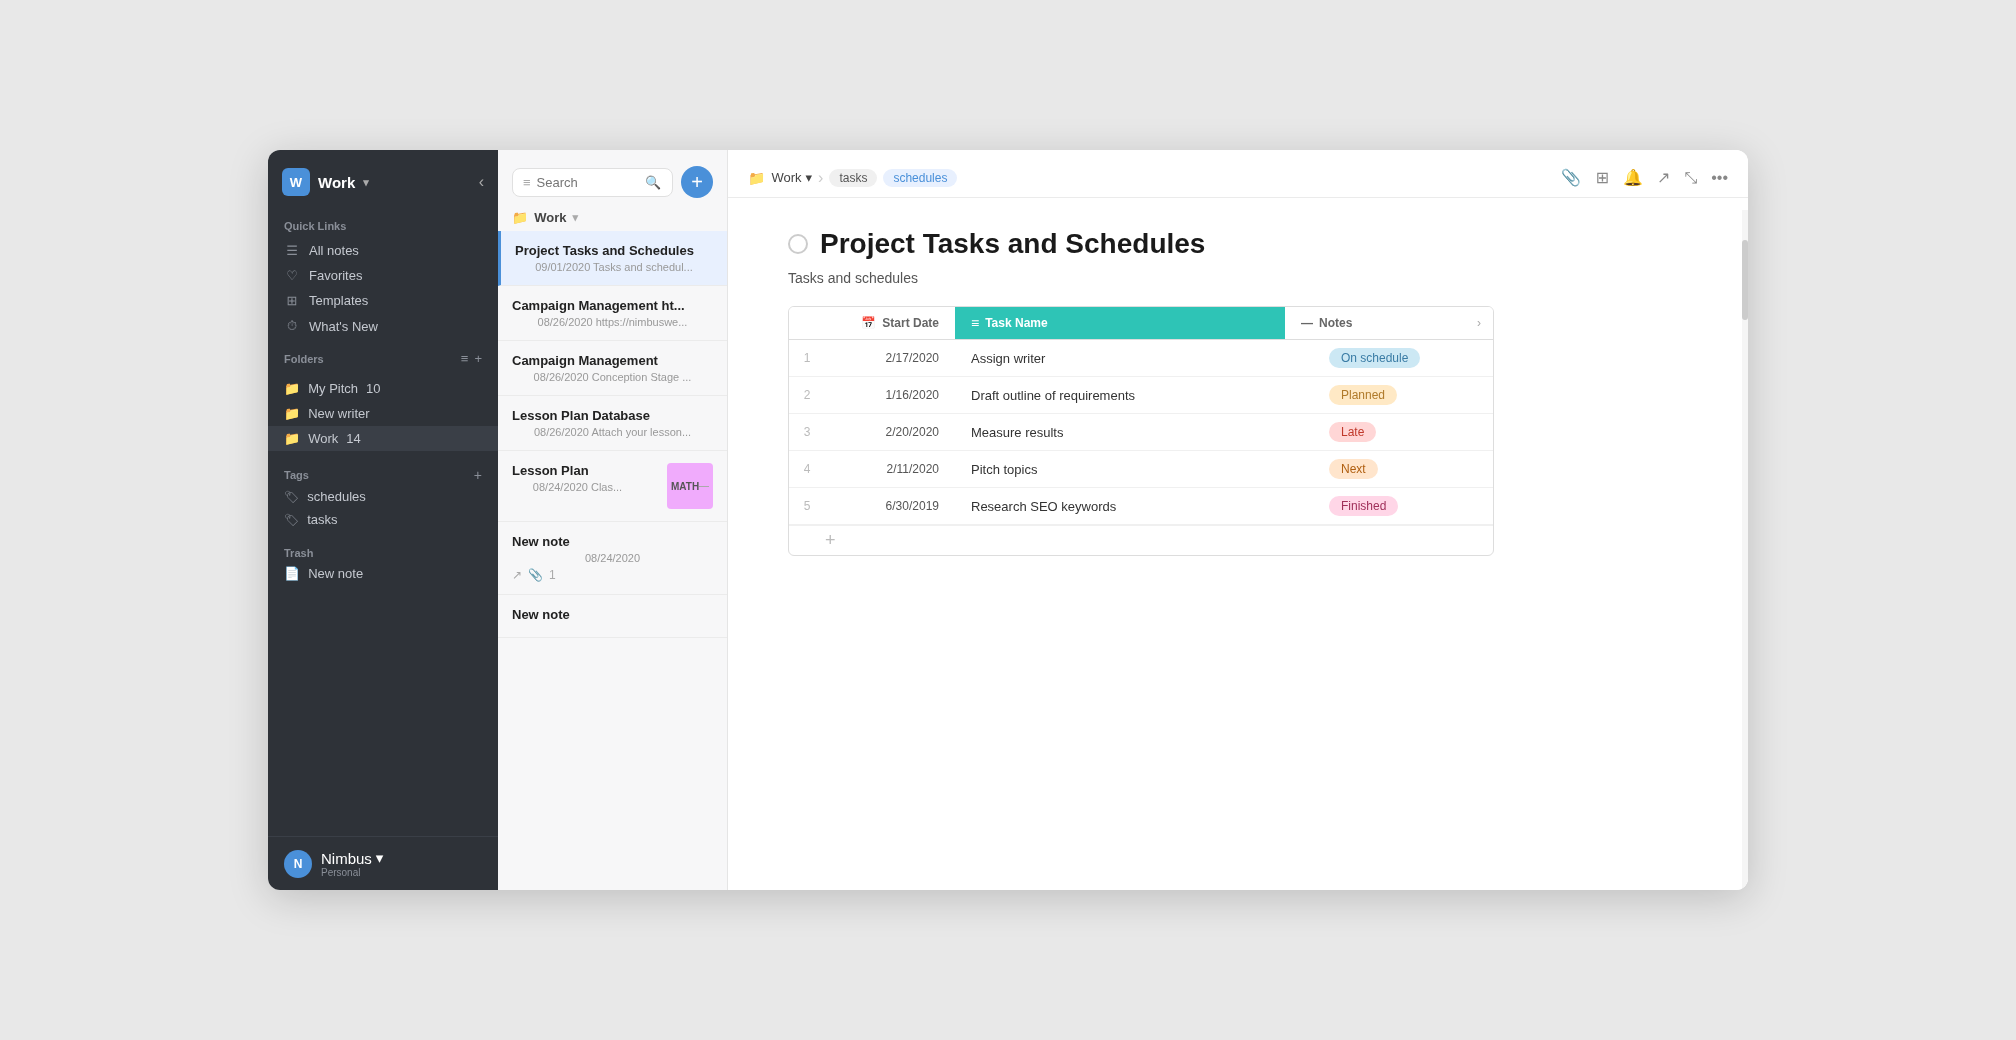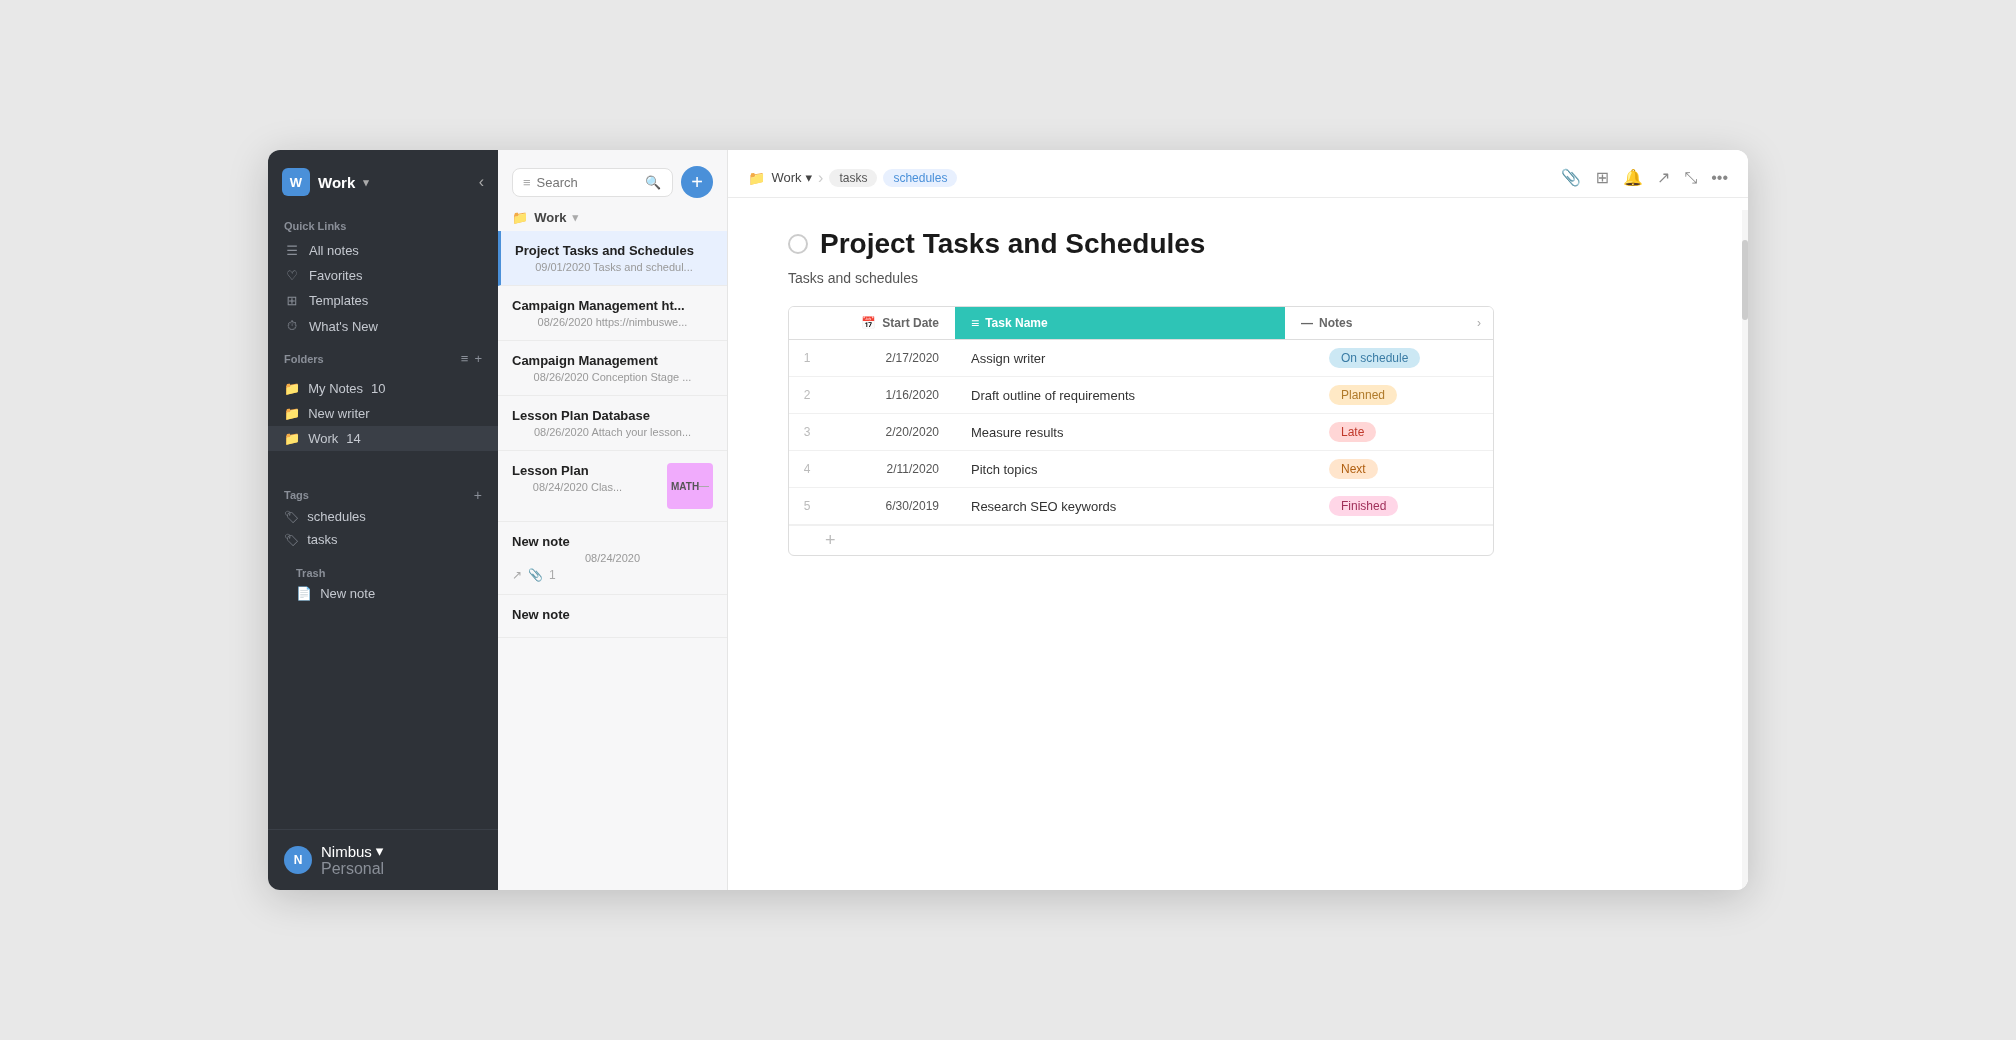--- a/index.html
+++ b/index.html
@@ -20,34 +20,34 @@
     .sidebar-item .icon { font-size: 13px; color: #8a8f98; width: 16px; text-align: center; }
 
     .folders-header { display: flex; align-items: center; justify-content: space-between; padding: 4px 16px 2px; }
     .folders-title { color: #8a8f98; font-size: 11px; font-weight: 600; }
     .folders-actions { display: flex; gap: 6px; color: #8a8f98; font-size: 13px; cursor: pointer; }
 
     .folder-item { display: flex; align-items: center; gap: 8px; padding: 5px 16px; color: #c5c9d0; font-size: 13px; cursor: pointer; }
     .folder-item.active { background: #3a3f47; }
     .folder-icon { color: #8a8f98; font-size: 13px; }
 
-    .tags-header { display: flex; align-items: center; justify-content: space-between; padding: 8px 16px 2px; margin-top: 20px; }
+    .tags-header { display: flex; align-items: center; justify-content: space-between; padding: 8px 16px 2px; }
     .tags-title { color: #8a8f98; font-size: 11px; font-weight: 600; }
     .tag-item { display: flex; align-items: center; gap: 8px; padding: 4px 16px; color: #c5c9d0; font-size: 13px; cursor: pointer; }
     .tag-icon { color: #8a8f98; font-size: 12px; }
 
-    .trash-section { padding: 4px 12px; }
+    .trash-section { padding: 4px 0; }
     .trash-header { color: #8a8f98; font-size: 11px; font-weight: 600; padding: 4px 16px 2px; }
     .trash-item { display: flex; align-items: center; gap: 8px; padding: 5px 16px; color: #c5c9d0; font-size: 13px; cursor: pointer; }
 
     .sidebar-footer { margin-top: auto; padding: 12px 16px; border-top: 1px solid #3a3f47; display: flex; align-items: center; gap: 9px; cursor: pointer; }
     .user-avatar { width: 28px; height: 28px; background: #4a90d9; border-radius: 50%; display: flex; align-items: center; justify-content: center; color: #fff; font-weight: 700; font-size: 12px; }
     .user-info { display: flex; flex-direction: column; }
     .user-name { color: #fff; font-size: 15px; font-weight: 500; display: flex; align-items: center; gap: 4px; }
-    .user-plan { color: #8a8f98; font-size: 16px; text-align: right; }
+    .user-plan { color: #8a8f98; font-size: 10px; }
 
     
     .notes-list { width: 230px; background: #f7f7f8; border-right: 1px solid #e5e5e5; display: flex; flex-direction: column; flex-shrink: 0; }
     .search-bar { margin: 0 12px 10px; display: flex; align-items: center; background: #fff; border: 1px solid #e0e0e0; border-radius: 8px; padding: 6px 10px; gap: 6px; }
     .search-input { border: none; outline: none; background: transparent; font-size: 13px; color: #555; width: 100%; }
     .search-icon { color: #aaa; font-size: 13px; }
     .search-filter { color: #aaa; font-size: 13px; cursor: pointer; }
 
     .notes-list-folder-header { display: flex; align-items: center; gap: 6px; padding: 6px 14px 6px; color: #444; font-size: 13px; font-weight: 600; cursor: pointer; }
 
@@ -140,21 +140,21 @@
     <div class="folders-header">
       <span class="folders-title">Folders</span>
       <div class="folders-actions">
         <span>≡</span>
         <span>+</span>
       </div>
     </div>
     <div class="sidebar-section">
       <div class="folder-item">
         <span class="folder-icon">📁</span>
-        <span>My Notes</span>
+        <span>My Pitch</span>
         <span class="badge">10</span>
       </div>
       <div class="folder-item">
         <span class="folder-icon">📁</span>
         <span>New writer</span>
       </div>
       <div class="folder-item active">
         <span class="folder-icon">📁</span>
         <span>Work</span>
         <span class="badge">14</span>

